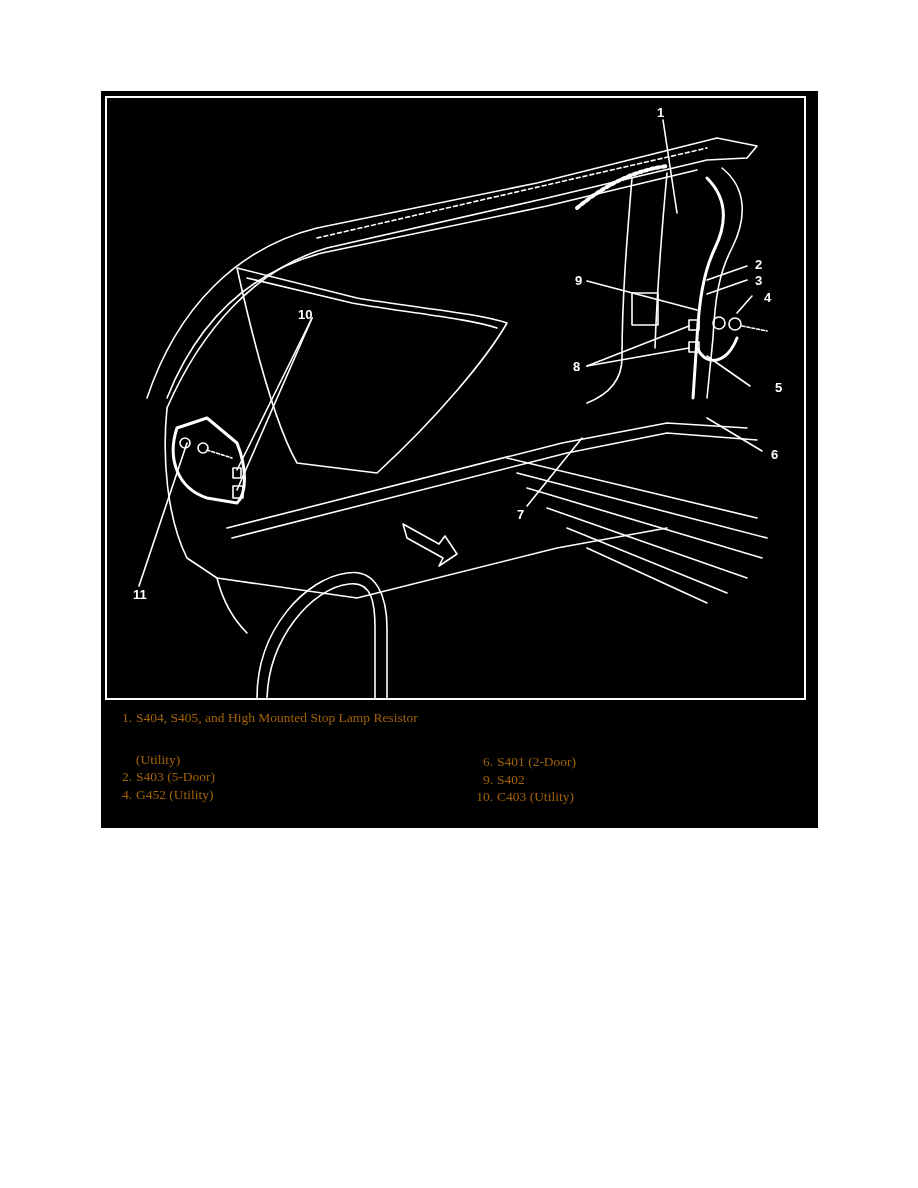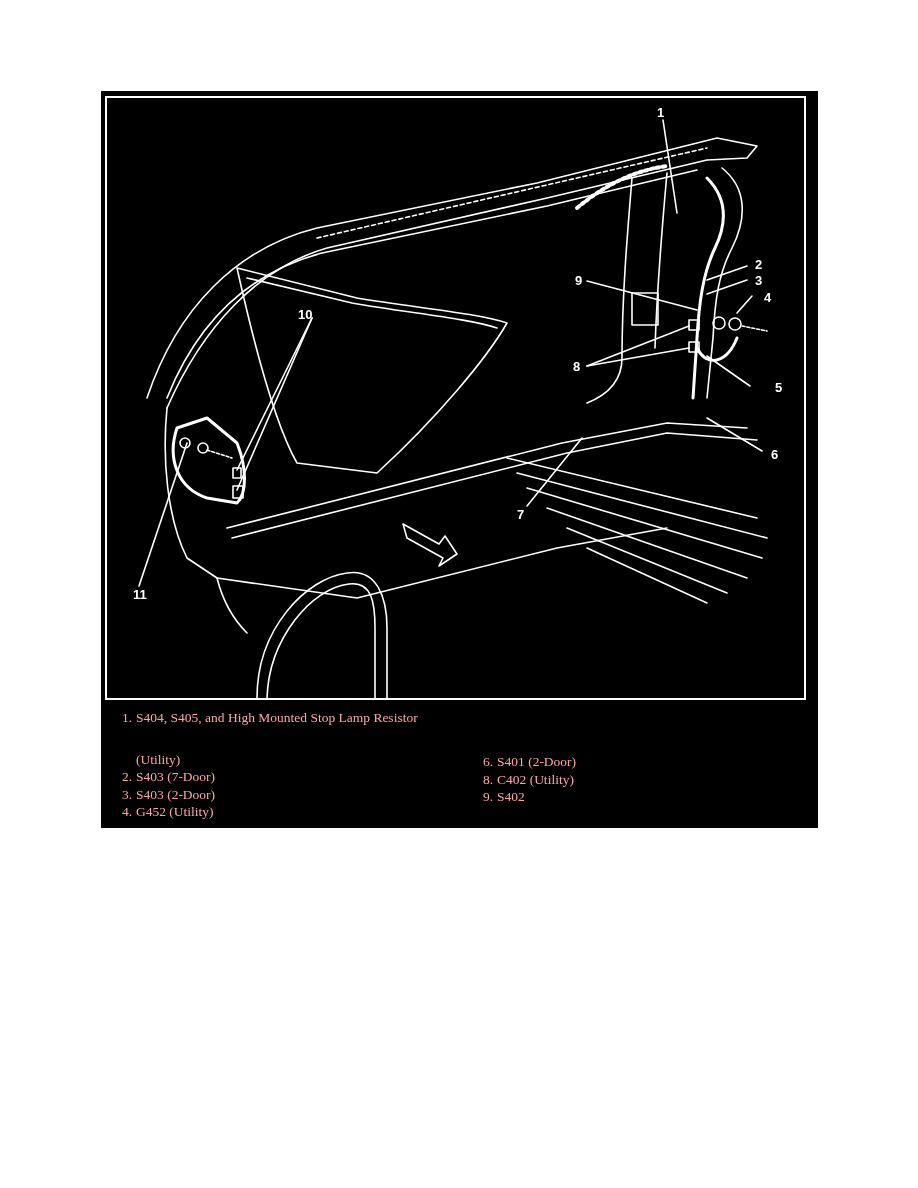--- a/index.html
+++ b/index.html
@@ -12,21 +12,21 @@
     position: absolute; left: 4px; top: 5px; width: 701px; height: 604px;
     border: 2px solid #ffffff; box-sizing: border-box;
   }
   .figure-frame svg { position: absolute; left: 0; top: 0; }
   .callout {
     position: absolute; color: #ffffff; font-family: "Liberation Sans", sans-serif;
     font-weight: bold; font-size: 13px; line-height: 13px;
   }
   .legend {
     position: absolute; left: 0; top: 618px; width: 717px; height: 119px;
-    color: #fca5a5; font-size: 13.5px; line-height: 17.6px;
+    color: #a16207; font-size: 13.5px; line-height: 17.6px;
   }
   .legend .col { position: absolute; top: 0; }
   .legend .col-left { left: 17px; width: 380px; }
   .legend .col-right { left: 370px; width: 260px; margin-top: 44px; }
   .legend .item { white-space: nowrap; }
   .legend .item .num { display: inline-block; text-align: right; }
   .legend .col-left .num { width: 14px; margin-right: 4px; }
   .legend .col-right .num { width: 22px; margin-right: 4px; }
   .legend .cont { padding-left: 18px; margin-top: 24px; }
 </style>
@@ -110,34 +110,31 @@
     <span class="callout" style="left:26px; top:490px;">11</span>
   </div>
 
   <div class="legend">
     <div class="col col-left">
       <div class="item">
         <span class="num">1.</span><span>S404, S405, and High Mounted Stop Lamp Resistor</span>
       </div>
       <div class="item cont">(Utility)</div>
       <div class="item">
-        <span class="num">2.</span><span>S403 (7-Door)</span>
-      </div>
-      <div class="item">
-        <span class="num">3.</span><span>S403 (2-Door)</span>
+        <span class="num">2.</span><span>S403 (5-Door)</span>
       </div>
       <div class="item">
         <span class="num">4.</span><span>G452 (Utility)</span>
       </div>
     </div>
     <div class="col col-right">
       <div class="item">
         <span class="num">6.</span><span>S401 (2-Door)</span>
       </div>
       <div class="item">
-        <span class="num">8.</span><span>C402 (Utility)</span>
+        <span class="num">9.</span><span>S402</span>
       </div>
       <div class="item">
-        <span class="num">9.</span><span>S402</span>
+        <span class="num">10.</span><span>C403 (Utility)</span>
       </div>
     </div>
   </div>
 </div>
 
 </body></html>

